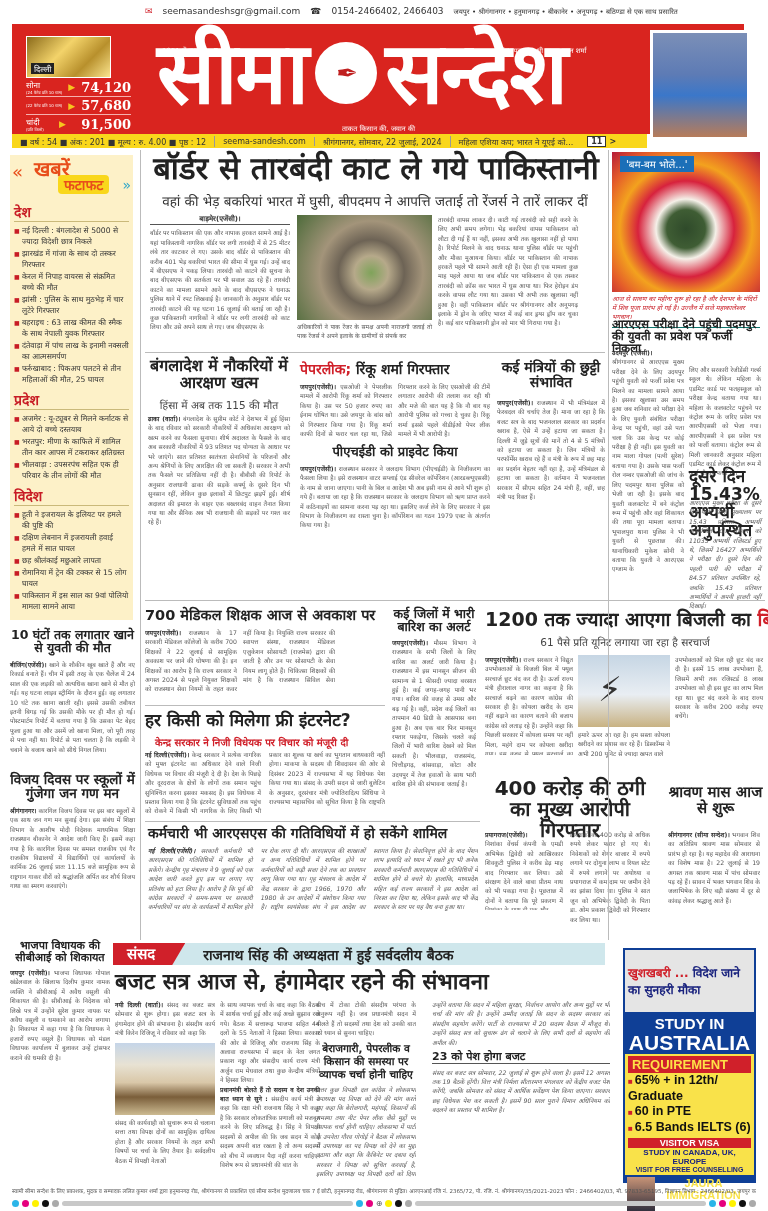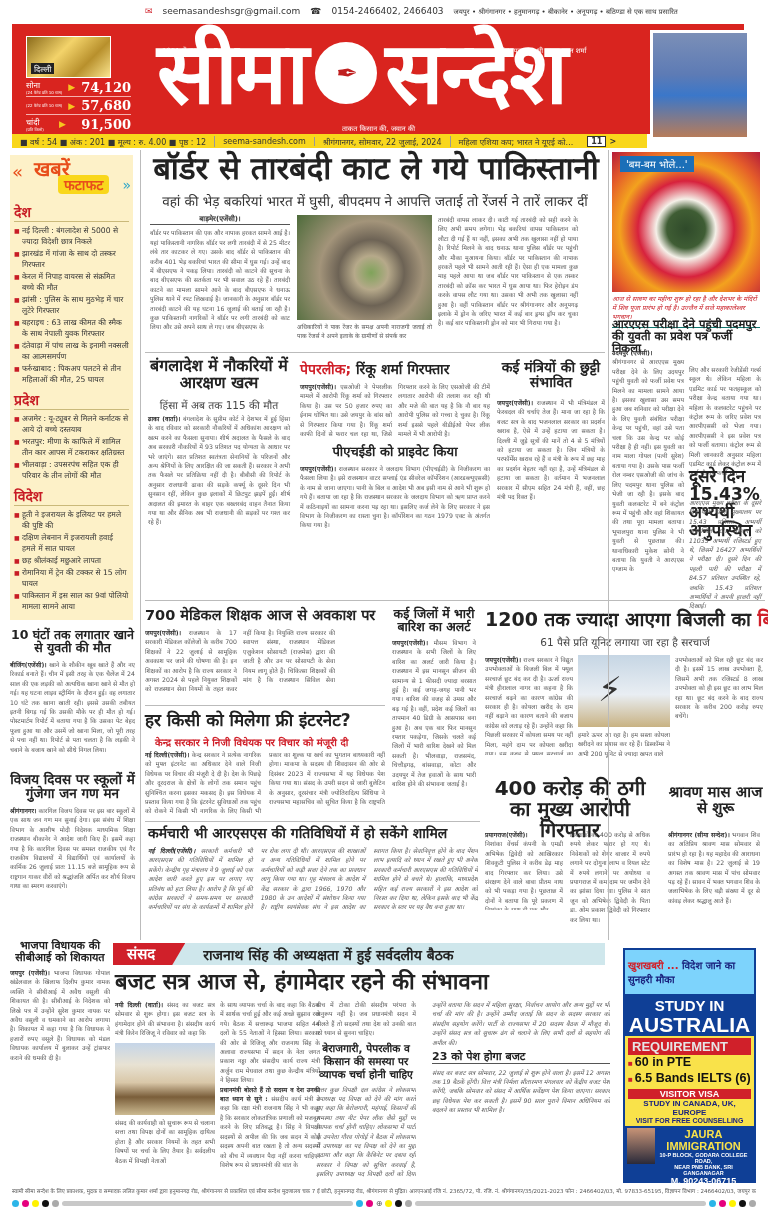--- a/index.html
+++ b/index.html
@@ -30,25 +30,25 @@
 .cat{font-size:14px;color:#c81d25;font-weight:bold;margin:5px 4px 3px 4px;border-bottom:1px solid #cab97a}
 .bl{font-size:7.6px;line-height:11px;padding:0 4px 0 12px;position:relative;color:#333;margin-bottom:1px}
 .bl:before{content:"■";position:absolute;left:4px;color:#c81d25;font-size:6px}
 .headline{font-weight:bold;color:#222;line-height:1.05}
 .body{font-size:6.2px;line-height:9.4px;color:#555;text-align:justify}
 .dateline{font-weight:bold;color:#333}
 .col{position:absolute}
 .red{color:#d0202a}
 .img{position:absolute}
 .ad{position:absolute;left:623px;top:948px;width:133px;height:235px;background:#0f3f96;border:2px solid #0f3f96}
-.ad .top{background:#7dd3fc;color:#1a237e;font-size:10px;padding:8px 3px;font-weight:bold}
+.ad .top{background:#e5e5e5;color:#1a237e;font-size:12px;padding:14px 3px;font-weight:bold}
 .ad .top span{color:#d0202a}
 .ad .big{color:#fff;font-weight:bold;text-align:center;font-family:"Liberation Sans",sans-serif}
 .ad .req{background:#f9e24a;padding:2px 3px}
-.ad .reqh{background:#d0202a;color:#e5e5e5;font-weight:bold;font-size:13px;padding:1px 4px;font-family:"Liberation Sans",sans-serif}
+.ad .reqh{background:#d0202a;color:#fde047;font-weight:bold;font-size:13px;padding:1px 4px;font-family:"Liberation Sans",sans-serif}
 .ad .li{color:#111;font-weight:bold;font-size:12.5px;font-family:"Liberation Sans",sans-serif;line-height:15px}
 .ad .li:before{content:"■";color:#d0202a;font-size:8px;margin-right:2px}
 .footer{position:absolute;left:0;top:1185px;width:768px;height:26px;font-size:5.5px;color:#555;padding:2px 12px}
 .regbar{display:flex;align-items:center;gap:3px;margin-top:4px}
 .dot{width:7px;height:7px;border-radius:50%;display:inline-block}
 .gbar{height:5px;background:#c8c8c8;border-radius:3px;flex:1}
 .sansad{position:absolute;left:113px;top:943px;width:492px;height:22px;background:#cfe7ec;display:flex;align-items:center}
 .sansad .tag{background:#d0202a;color:#fff;font-weight:bold;font-size:15px;padding:0 30px 0 14px;height:22px;line-height:22px;clip-path:polygon(0 0,100% 0,82% 100%,0 100%)}
 .sansad .tt{font-size:14px;font-weight:bold;color:#222;margin-left:18px}
 </style>
@@ -282,20 +282,21 @@
   <div class="headline" style="font-size:11px;margin:4px 0;border-bottom:1px solid #555;color:#222">23 को पेश होगा बजट</div>
   <span style="font-style:italic">संसद का बजट सत्र सोमवार, 22 जुलाई से शुरू होने वाला है। इसमें 12 अगस्त तक 19 बैठकें होंगी। वित्त मंत्री निर्मला सीतारमण मंगलवार को केंद्रीय बजट पेश करेंगी, जबकि सोमवार को संसद में आर्थिक सर्वेक्षण पेश किया जाएगा। सरकार छह विधेयक पेश कर सकती है। इसमें 90 साल पुराने विमान अधिनियम को बदलने का प्रस्ताव भी शामिल है।</span>
 </div>
 
 <div class="ad">
   <div class="top"><span>खुशखबरी ...</span> <span style="color:#1a237e">विदेश जाने का सुनहरी मौका</span></div>
   <div class="big" style="font-size:15px;margin-top:3px">STUDY IN</div>
   <div class="big" style="font-size:21px;line-height:22px">AUSTRALIA</div>
   <div class="req">
     <div class="reqh">REQUIREMENT</div>
+    <div class="li">65% + in 12th/ Graduate</div>
     <div class="li">60 in PTE</div>
     <div class="li">6.5 Bands IELTS (6)</div>
     <div style="background:#d0202a;color:#fff;font-weight:bold;font-size:9px;text-align:center;margin-top:2px;font-family:'Liberation Sans',sans-serif">VISITOR VISA</div>
     <div style="color:#1a237e;font-weight:bold;font-size:8px;text-align:center;font-family:'Liberation Sans',sans-serif">STUDY IN CANADA, UK, EUROPE</div>
     <div style="color:#1a237e;font-weight:bold;font-size:7px;text-align:center;font-family:'Liberation Sans',sans-serif">VISIT FOR FREE COUNSELLING</div>
   </div>
   <div style="display:flex;padding:2px">
     <div style="width:28px;height:36px;background:linear-gradient(180deg,#c89477,#2a2a3a);flex-shrink:0"></div>
     <div style="flex:1;text-align:center;font-family:'Liberation Sans',sans-serif">
       <div style="color:#f9e24a;font-weight:bold;font-size:11px">JAURA IMMIGRATION</div>

